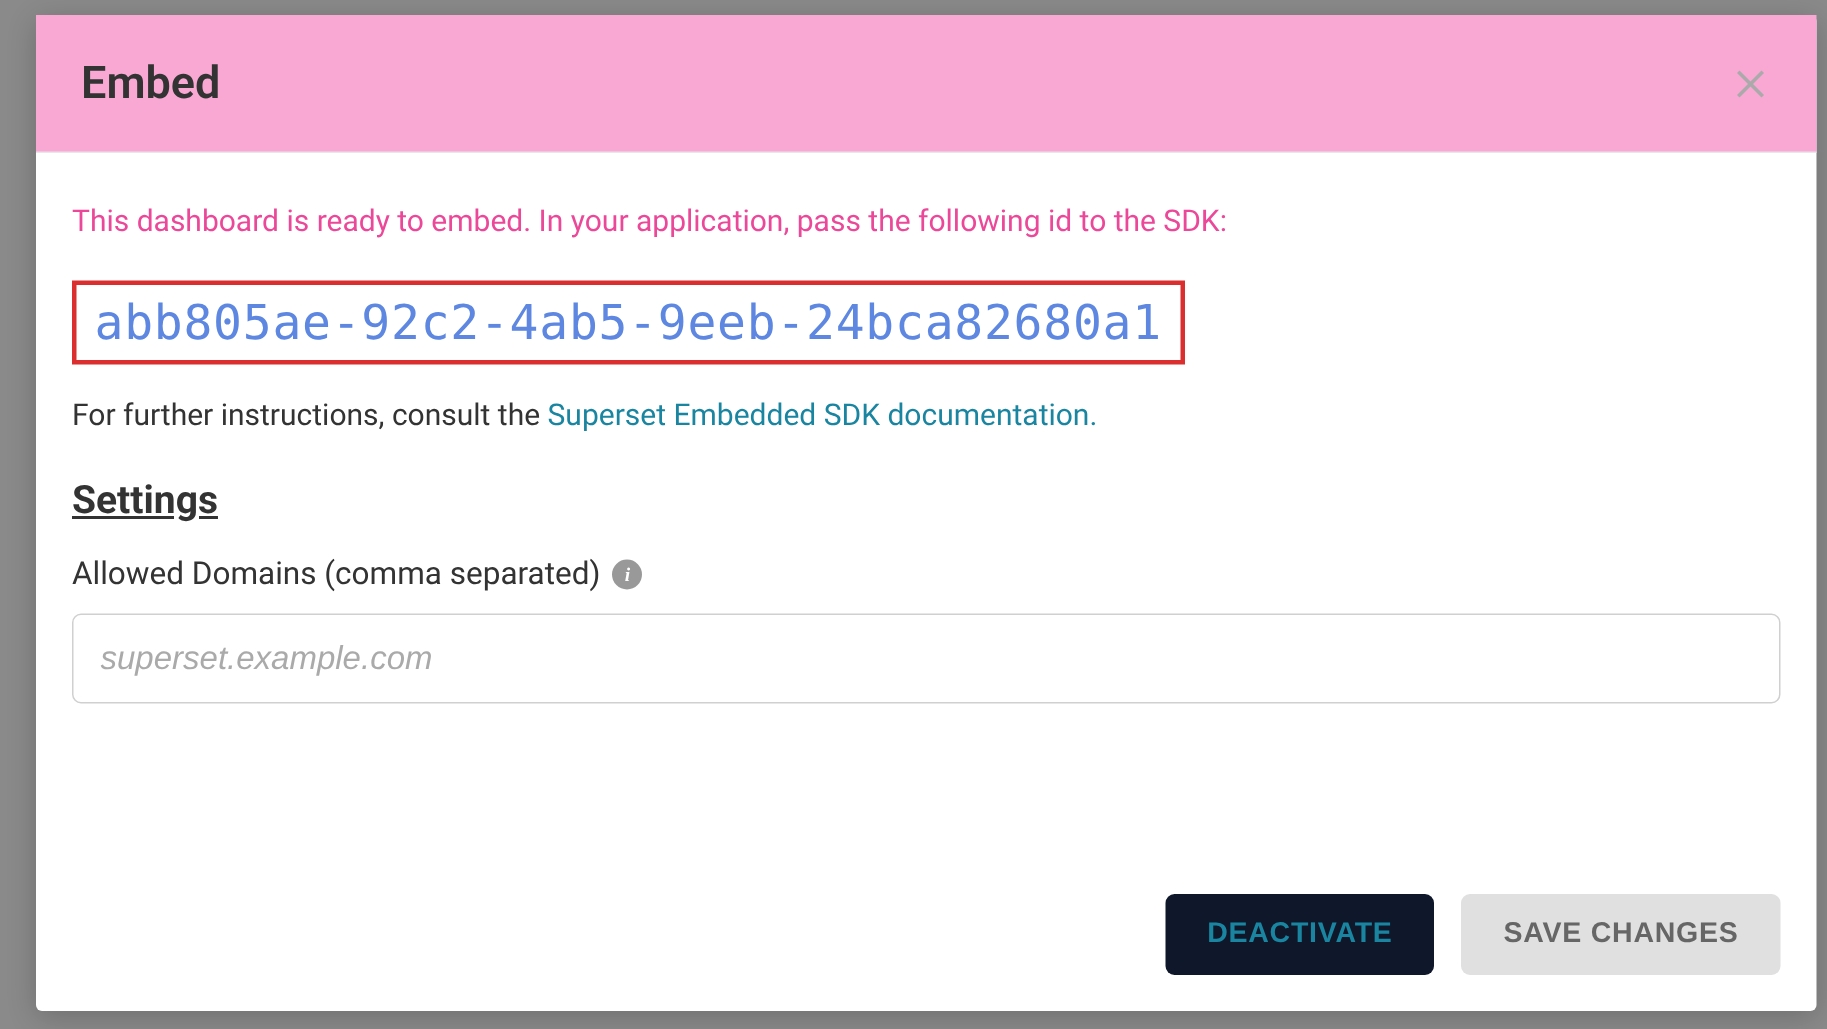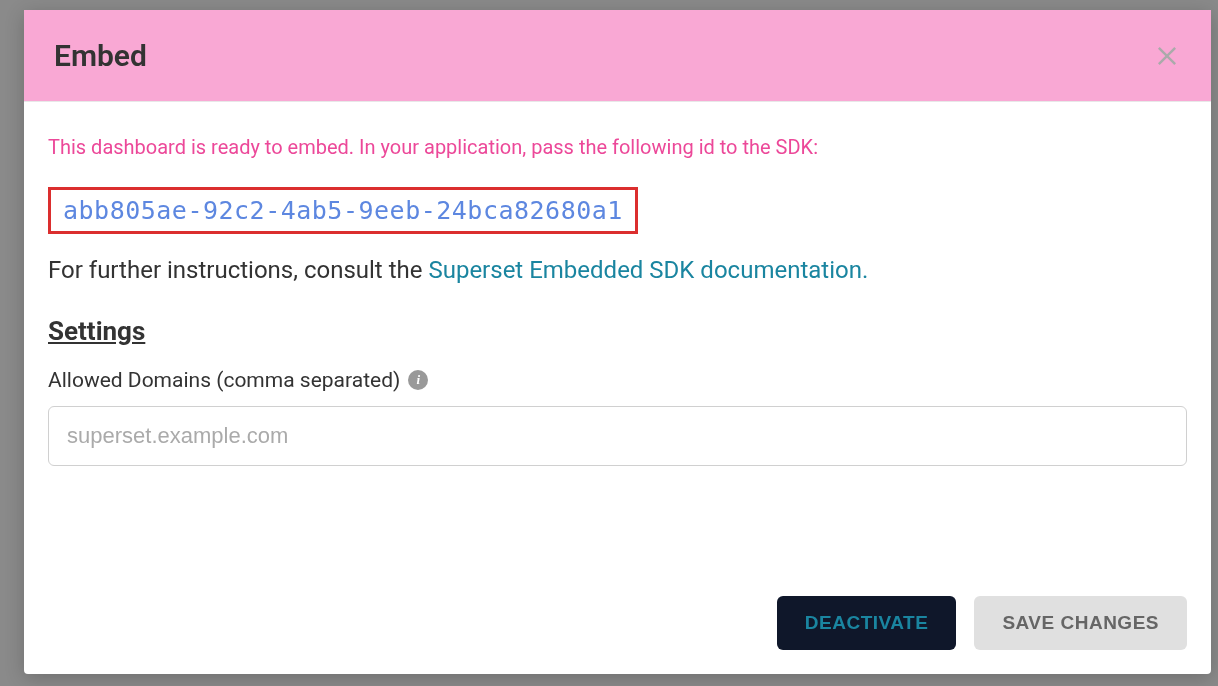--- a/index.html
+++ b/index.html
@@ -70,26 +70,26 @@
       margin-bottom: 25px;
     }
     .embed-id-box {
       display: inline-block;
       border: 3px solid #db2e2e;
       padding: 6px 12px;
       margin-bottom: 18px;
     }
     .embed-id {
       font-family: "Menlo", "Consolas", monospace;
-      font-size: 25px;
+      font-size: 32px;
       color: #5d87e0;
       letter-spacing: 0.5px;
     }
     .instructions {
-      font-size: 24px;
+      font-size: 20px;
       color: #333;
       line-height: 1.5;
       margin-bottom: 28px;
     }
     .sdk-link {
       color: #1a85a0;
       cursor: pointer;
     }
     .settings-heading {
       font-size: 26px;
@@ -123,20 +123,21 @@
       font-style: italic;
     }
     .domains-input {
       width: 100%;
       padding: 16px 18px;
       border: 1px solid #d0d0d0;
       border-radius: 6px;
       font-size: 22px;
       color: #0f766e;
       outline: none;
+      font-style: italic;
     }
     .domains-input::placeholder {
       color: #aaa;
     }
     .modal-footer {
       padding: 20px 24px 24px 24px;
       display: flex;
       justify-content: flex-end;
       gap: 18px;
     }

